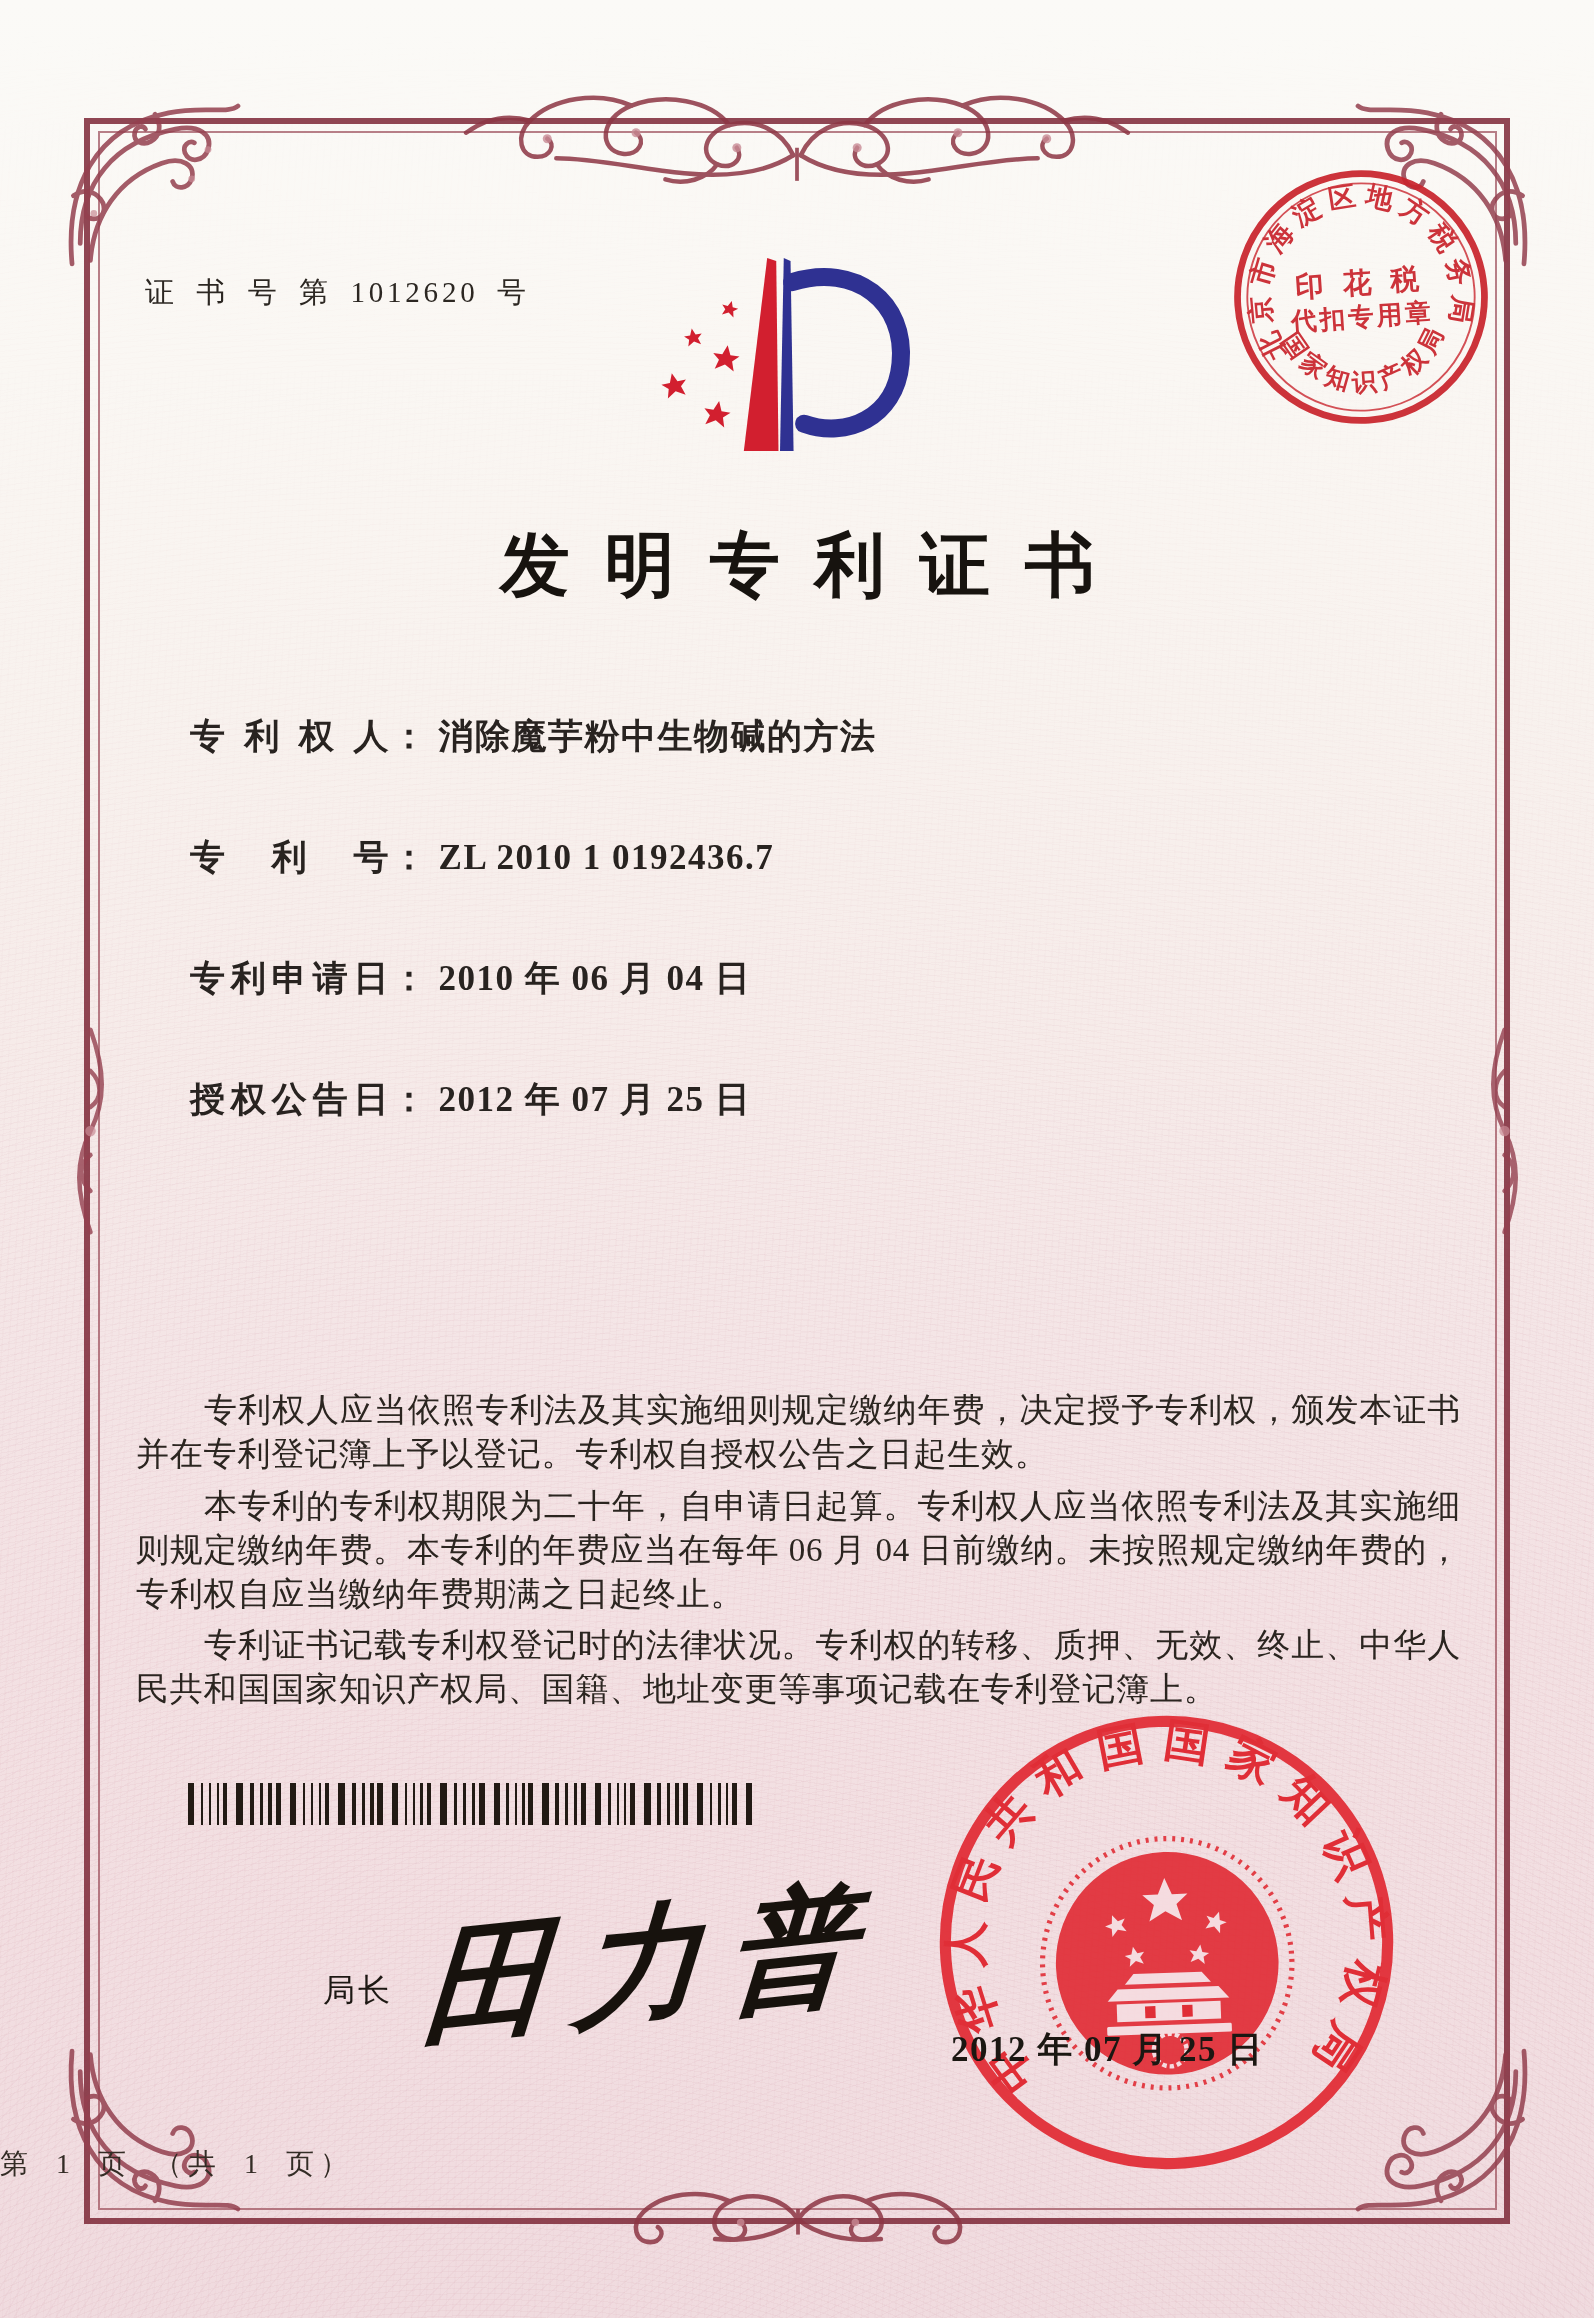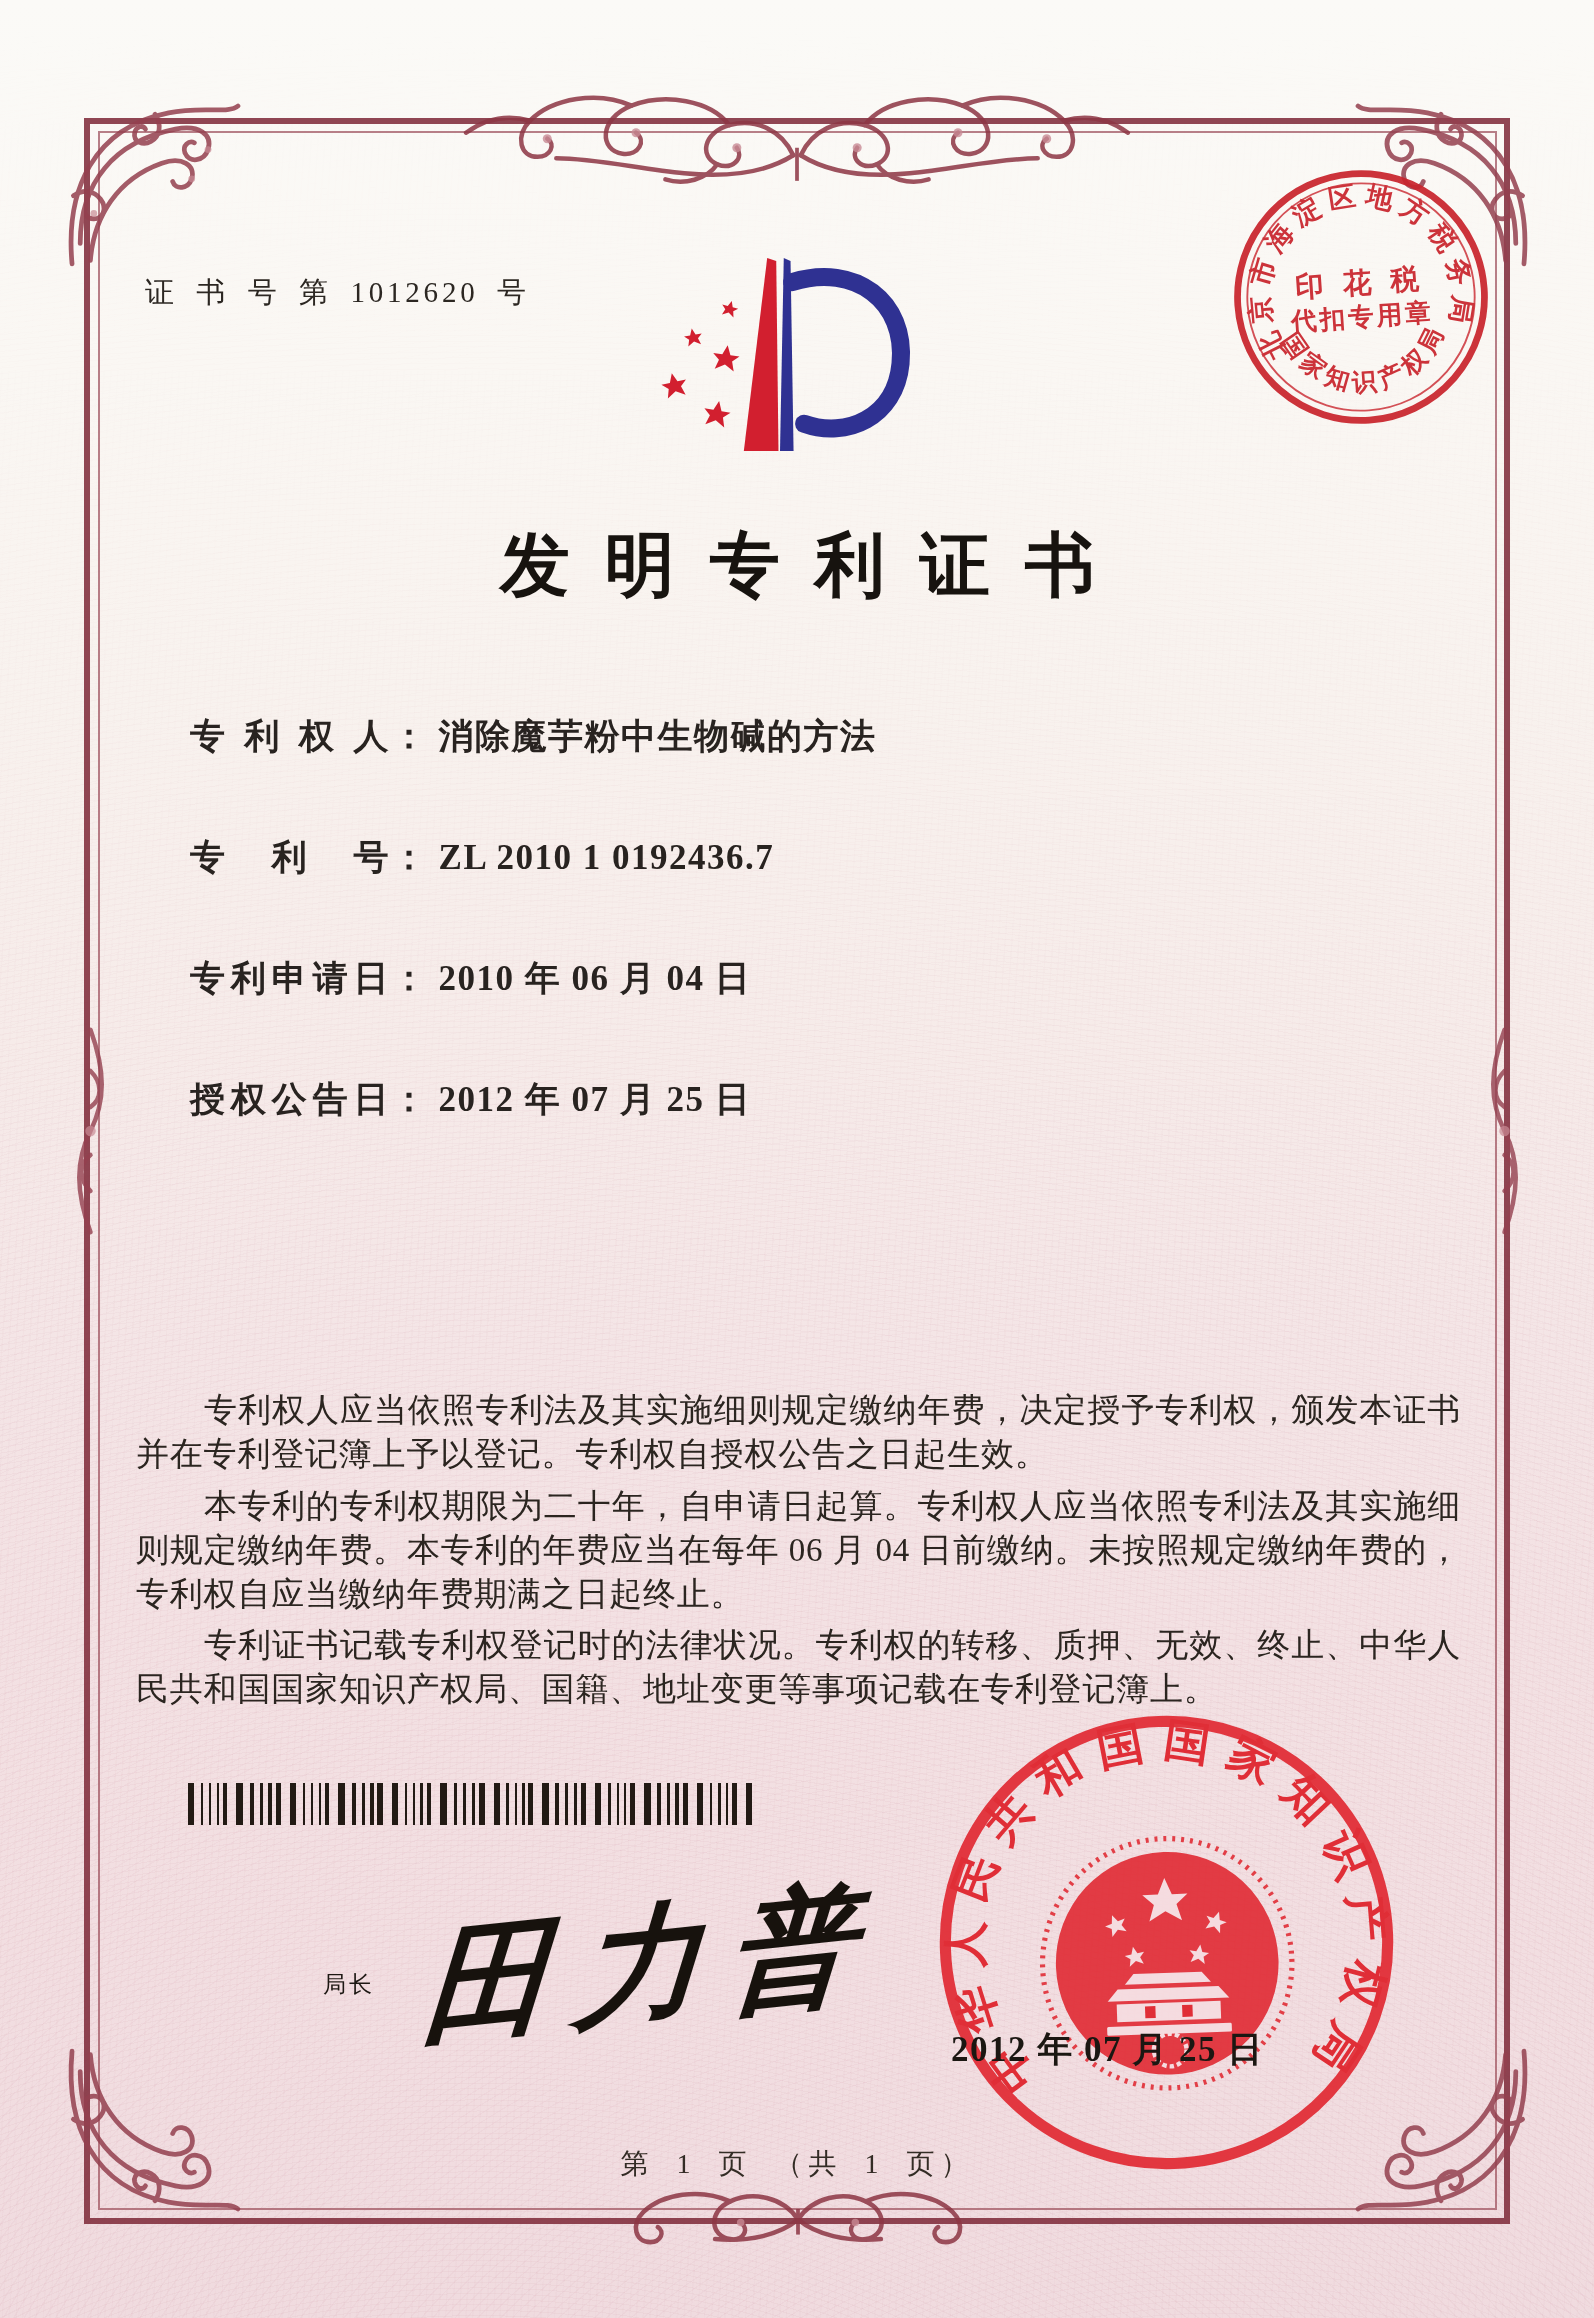--- a/index.html
+++ b/index.html
@@ -37,28 +37,28 @@
   .flabel{display:inline-block; width:200px; text-align:justify; text-align-last:justify; vertical-align:top;}
   .fcolon{display:inline-block; margin:0 10.6px 0 1.5px;}
   
   .body-text{position:absolute; left:136px; top:1388px; width:1325px;
     font-size:33px; line-height:44px; letter-spacing:0.8px; text-align:justify; color:#2b2520;}
   .body-text p{margin:0 0 7.5px 0; text-indent:68px;}
   
   .barcode{position:absolute; left:188px; top:1783px; width:669px; height:42px; font-size:0; overflow:hidden;}
   .barcode .bar{display:inline-block; height:100%; background:#221a14; vertical-align:top;}
   
-  .sig-label{position:absolute; left:323px; top:1969px; font-size:23px; letter-spacing:3px; color:#1d1813;}
+  .sig-label{position:absolute; left:323px; top:1969px; font-size:32px; letter-spacing:3px; color:#1d1813;}
   .sig-name{position:absolute; left:422px; top:1881px; font-size:127px; font-weight:600; font-style:italic;
     letter-spacing:26px; color:#17120d; transform:rotate(-6deg) skewX(-10deg); white-space:nowrap;}
   
   .authority-seal{position:absolute; left:929px; top:1705px; opacity:.95; transform:rotate(-2deg);}
   .issue-date{position:absolute; left:951px; top:2026px; font-size:35px; font-weight:600;
     letter-spacing:1.5px; color:#1b1712; z-index:6; white-space:nowrap;}
-  .footer{position:absolute; left:0; right:0; top:2145px; text-align:center;
+  .footer{position:absolute; left:0; right:0; top:2145px; text-align:left;
     font-size:28px; letter-spacing:6px; word-spacing:9px; color:#332c25;}
   svg text{font-family:"Liberation Serif","DejaVu Serif",serif;}
 </style>
 </head>
 <body>
 
 <div class="page">
 
   <svg width="0" height="0" style="position:absolute">
     <defs>

